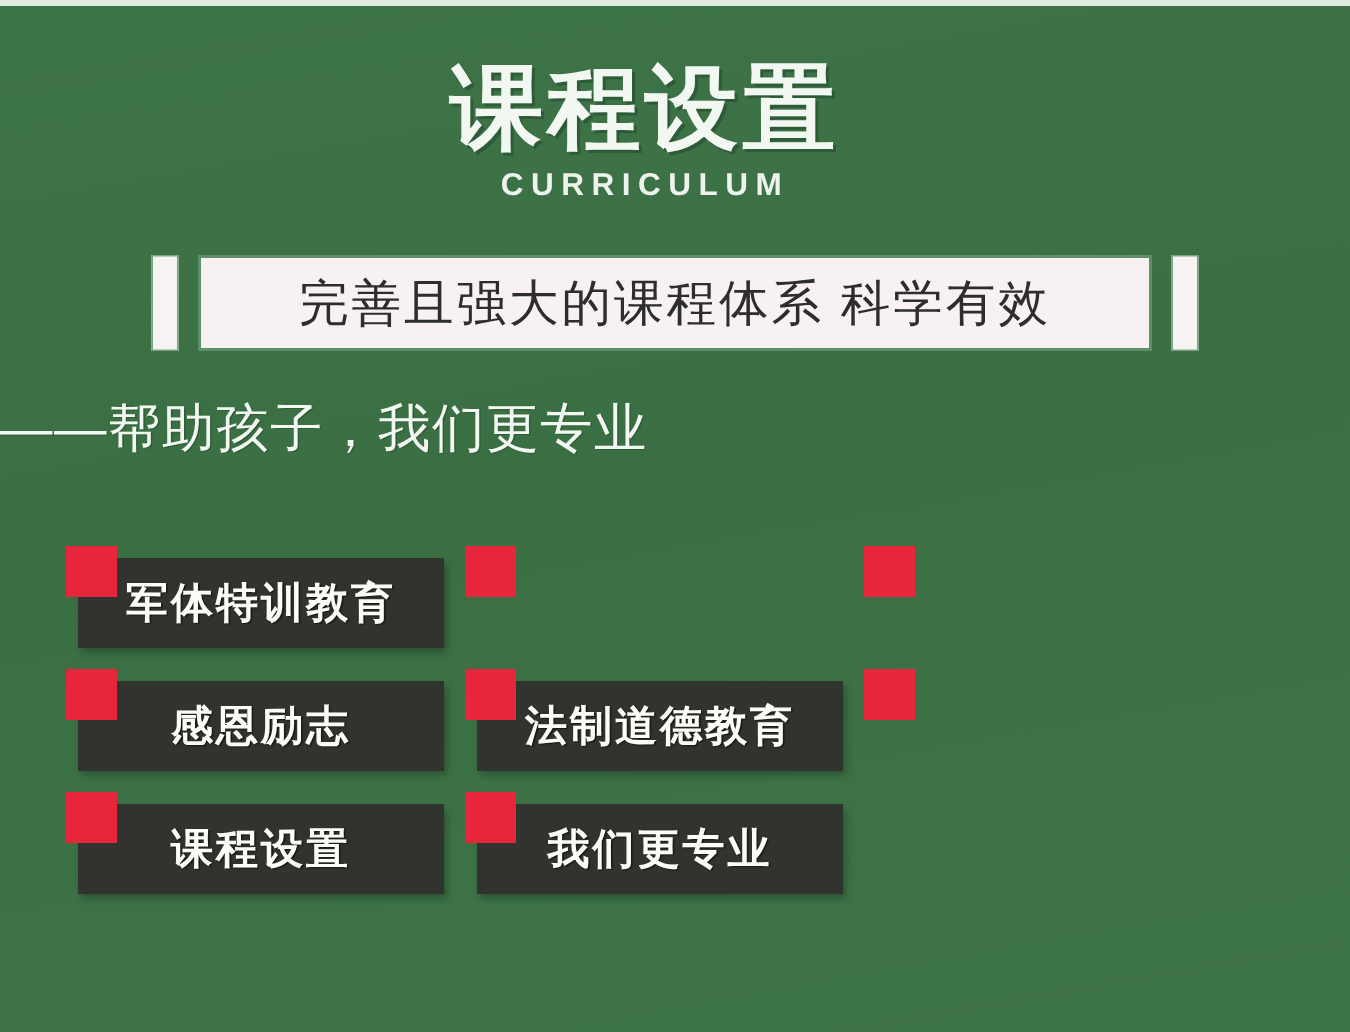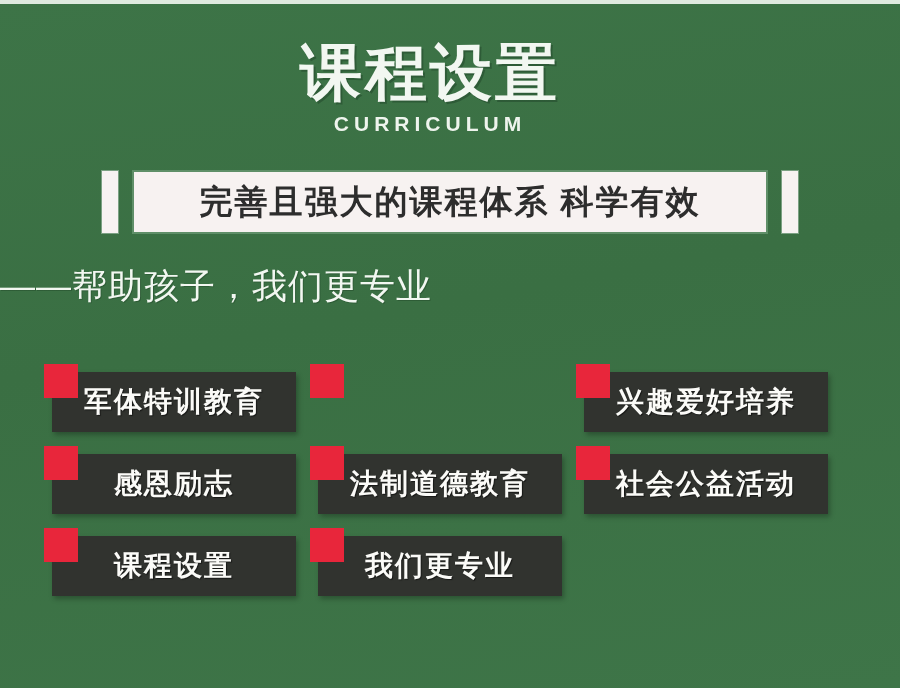--- a/index.html
+++ b/index.html
@@ -80,21 +80,21 @@
     background: #f7f2f1;
     border: 2px solid #5f8f68;
     box-sizing: border-box;
     display: flex;
     align-items: center;
     justify-content: center;
   }
   .ribbon-text {
     font-size: 33px;
     line-height: 38px;
-    font-weight: bold;
+    font-weight: normal;
     letter-spacing: 2px;
     color: #2d2d2d;
   }
 
   
   .tagline {
     position: absolute;
     top: 264px;
     left: 0;
     width: 900px;
@@ -185,45 +185,39 @@
         <span class="card-label">军体特训教育</span>
       </div>
     </div>
 
     <div class="cell">
       <div class="marker"></div>
     </div>
 
     <div class="cell">
       <div class="marker"></div>
-      <div class="card">
-        <span class="card-label">兴趣爱好培养</span>
-      </div>
     </div>
 
 
     <div class="cell">
       <div class="marker"></div>
       <div class="card">
         <span class="card-label">感恩励志</span>
       </div>
     </div>
 
     <div class="cell">
       <div class="marker"></div>
       <div class="card">
         <span class="card-label">法制道德教育</span>
       </div>
     </div>
 
     <div class="cell">
       <div class="marker"></div>
-      <div class="card">
-        <span class="card-label">社会公益活动</span>
-      </div>
     </div>
 
     <div class="cell">
       <div class="marker"></div>
       <div class="card">
         <span class="card-label">课程设置</span>
       </div>
     </div>
 
     <div class="cell">

